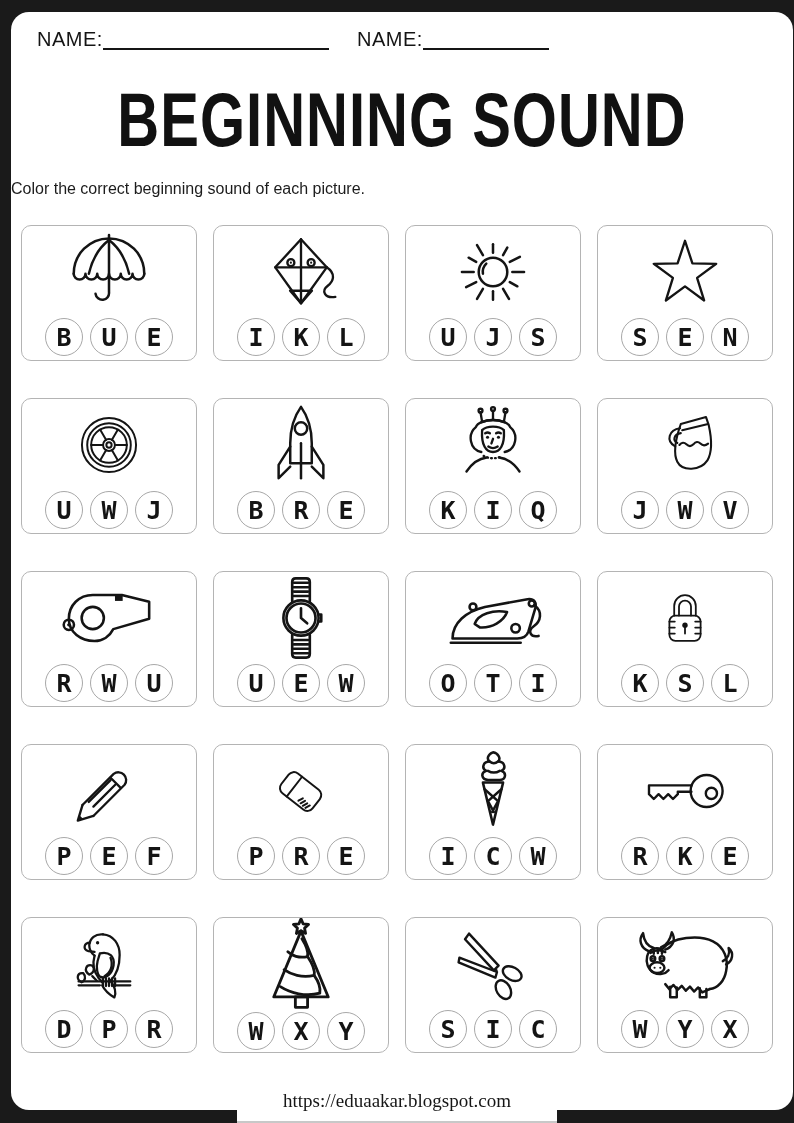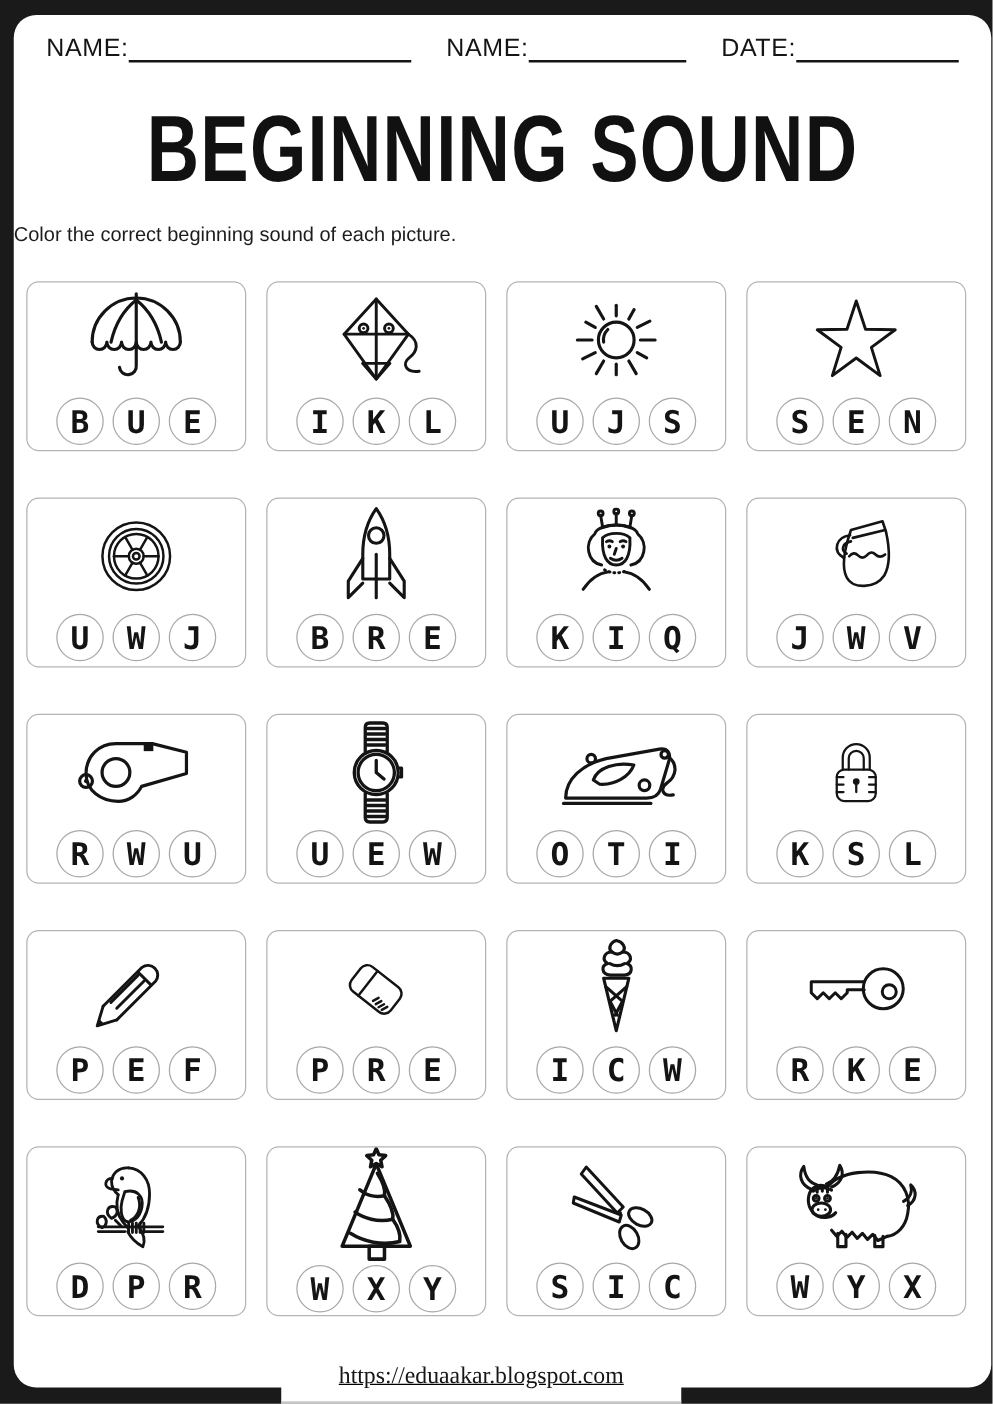--- a/index.html
+++ b/index.html
@@ -52,46 +52,42 @@
     width:38px;height:38px;border:1.3px solid #a8a8a8;border-radius:50%;
     display:flex;align-items:center;justify-content:center;
     font-family:"DejaVu Sans Mono",monospace;font-weight:bold;
     font-size:25px;color:#141414;box-sizing:border-box;background:#fff;
   }
   svg.ic{display:block;}
   svg.ic *{stroke:#141414;fill:none;stroke-width:3;stroke-linecap:round;stroke-linejoin:round;}
   svg.ic .fl{fill:#141414;stroke:none;}
   
   .footer-tab{
-    position:absolute;left:225px;top:1085px;width:320px;height:38px;
+    position:absolute;left:237px;top:1085px;width:320px;height:38px;
     background:#ffffff;display:flex;align-items:center;justify-content:center;
-    border-bottom:2px solid #c8c8c8;box-sizing:border-box;text-decoration:underline;
+    border-bottom:2px solid #c8c8c8;box-sizing:border-box;
   }
   .footer-url{
     font-family:"Liberation Serif",serif;font-size:19px;color:#161616;
     padding-bottom:4px;
   }
 </style>
 </head>
 <body>
 
 <div class="sheet">
 
   <div class="hdr">
     <div class="hdr-group g-name">
       <span class="hdr-label">NAME:</span>
         <span class="hdr-line l-name"></span>
     </div>
     <div class="hdr-group g-class">
       <span class="hdr-label">NAME:</span>
         <span class="hdr-line l-class"></span>
-    </div>
-    <div class="hdr-group g-date">
-      <span class="hdr-label">DATE:</span>
-        <span class="hdr-line l-date"></span>
     </div>
   </div>
 
   <div class="title">BEGINNING SOUND</div>
   <div class="subtitle">Color the correct beginning sound of each picture.</div>
 
   <div class="grid" id="grid">
   <div class="card">
     <div class="icon-box">
           <svg class="ic" width="86" height="84" viewBox="0 0 100 100">

